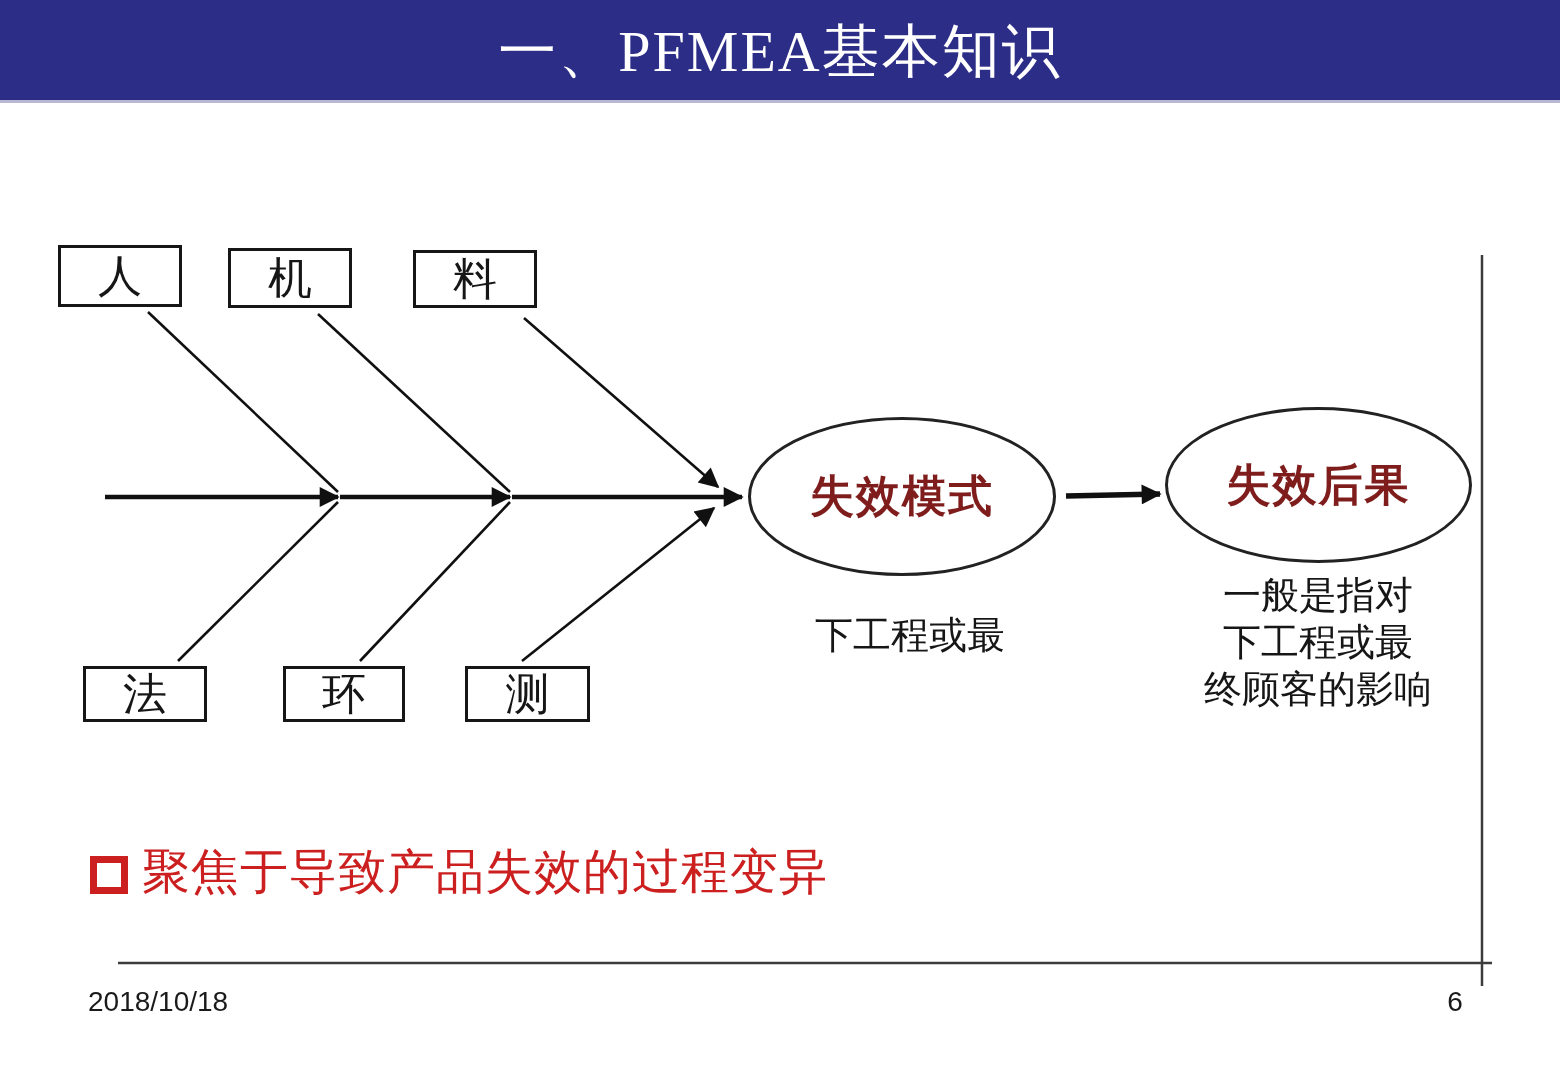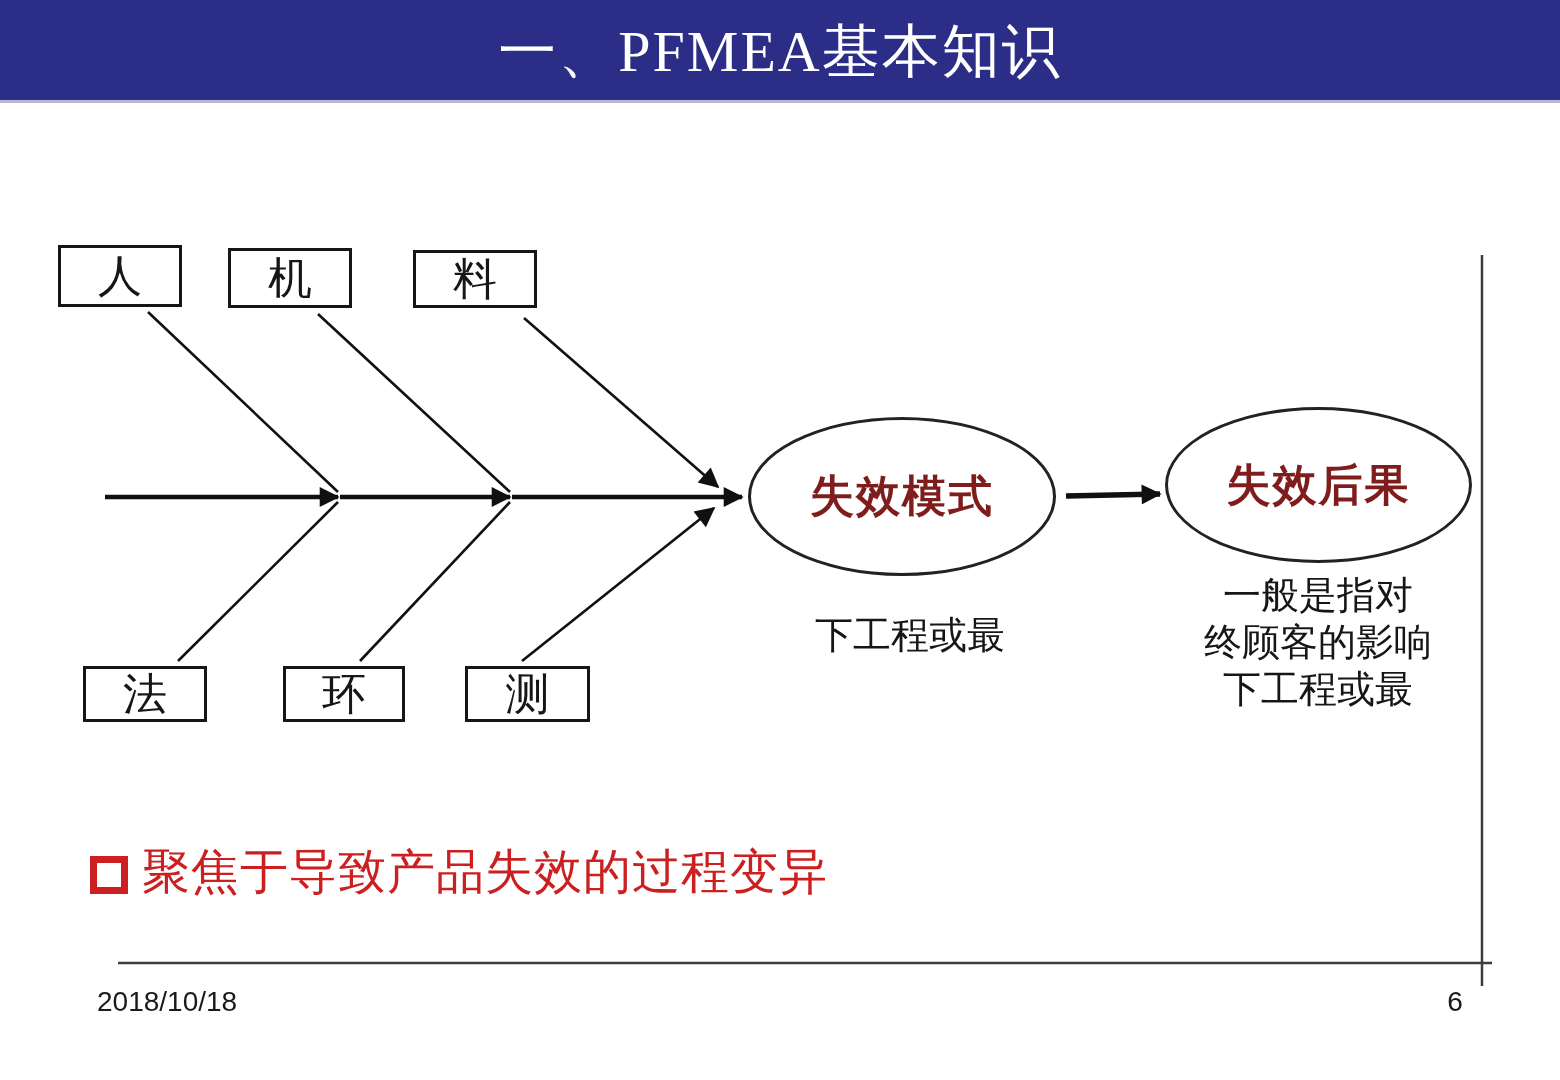--- a/index.html
+++ b/index.html
@@ -105,21 +105,21 @@
     flex: 0 0 auto;
   }
   .bullet-text {
     font-size: 48px;
     letter-spacing: 1px;
     white-space: nowrap;
   }
   
   .footer-date {
     position: absolute;
-    left: 97px;
+    left: 88px;
     top: 986px;
     font-size: 28px;
     color: #1a1a1a;
     font-family: "Liberation Sans", "DejaVu Sans", sans-serif;
   }
   .footer-page {
     position: absolute;
     left: 1440px;
     top: 986px;
     width: 30px;
@@ -176,22 +176,22 @@
   </div>
   <div class="node-ellipse ellipse-effect">
     <span>失效后果</span>
   </div>
 
   <div class="caption caption-mode">
     <div>下工程或最</div>
   </div>
   <div class="caption caption-effect">
     <div>一般是指对</div>
+    <div>下工程或最</div>
     <div>终顾客的影响</div>
-    <div>下工程或最</div>
   </div>
 
   <div class="bullet-row">
     <span class="bullet-square"></span>
     <span class="bullet-text">聚焦于导致产品失效的过程变异</span>
   </div>
 
   <div class="footer-date">2018/10/18</div>
   <div class="footer-page">6</div>
 

